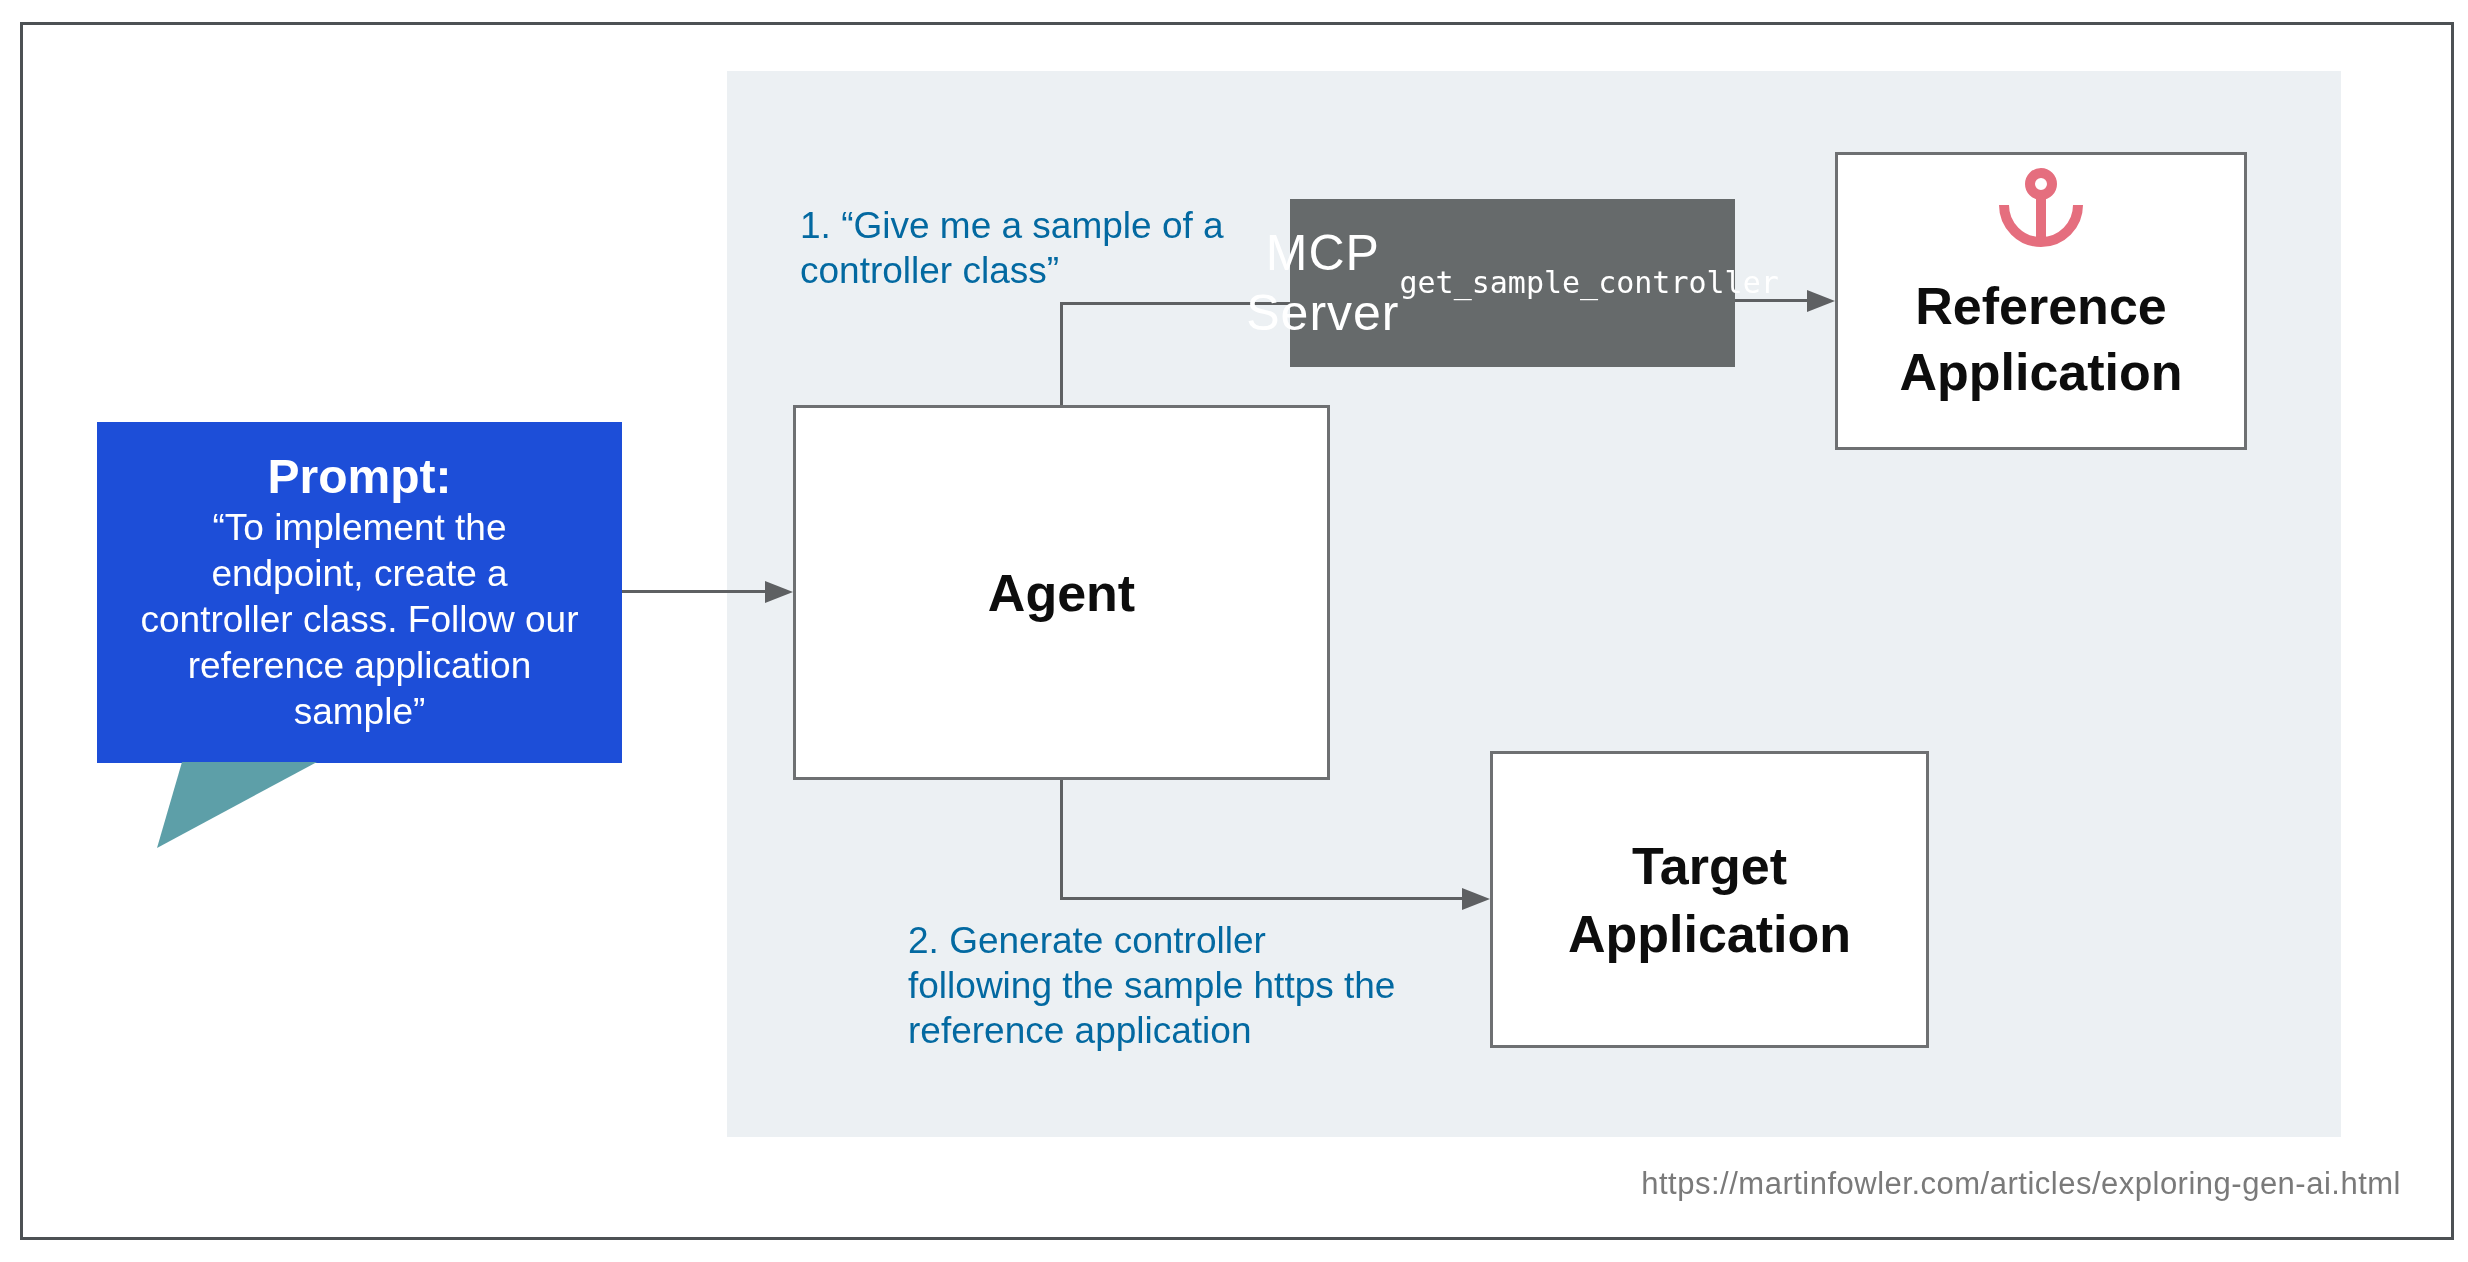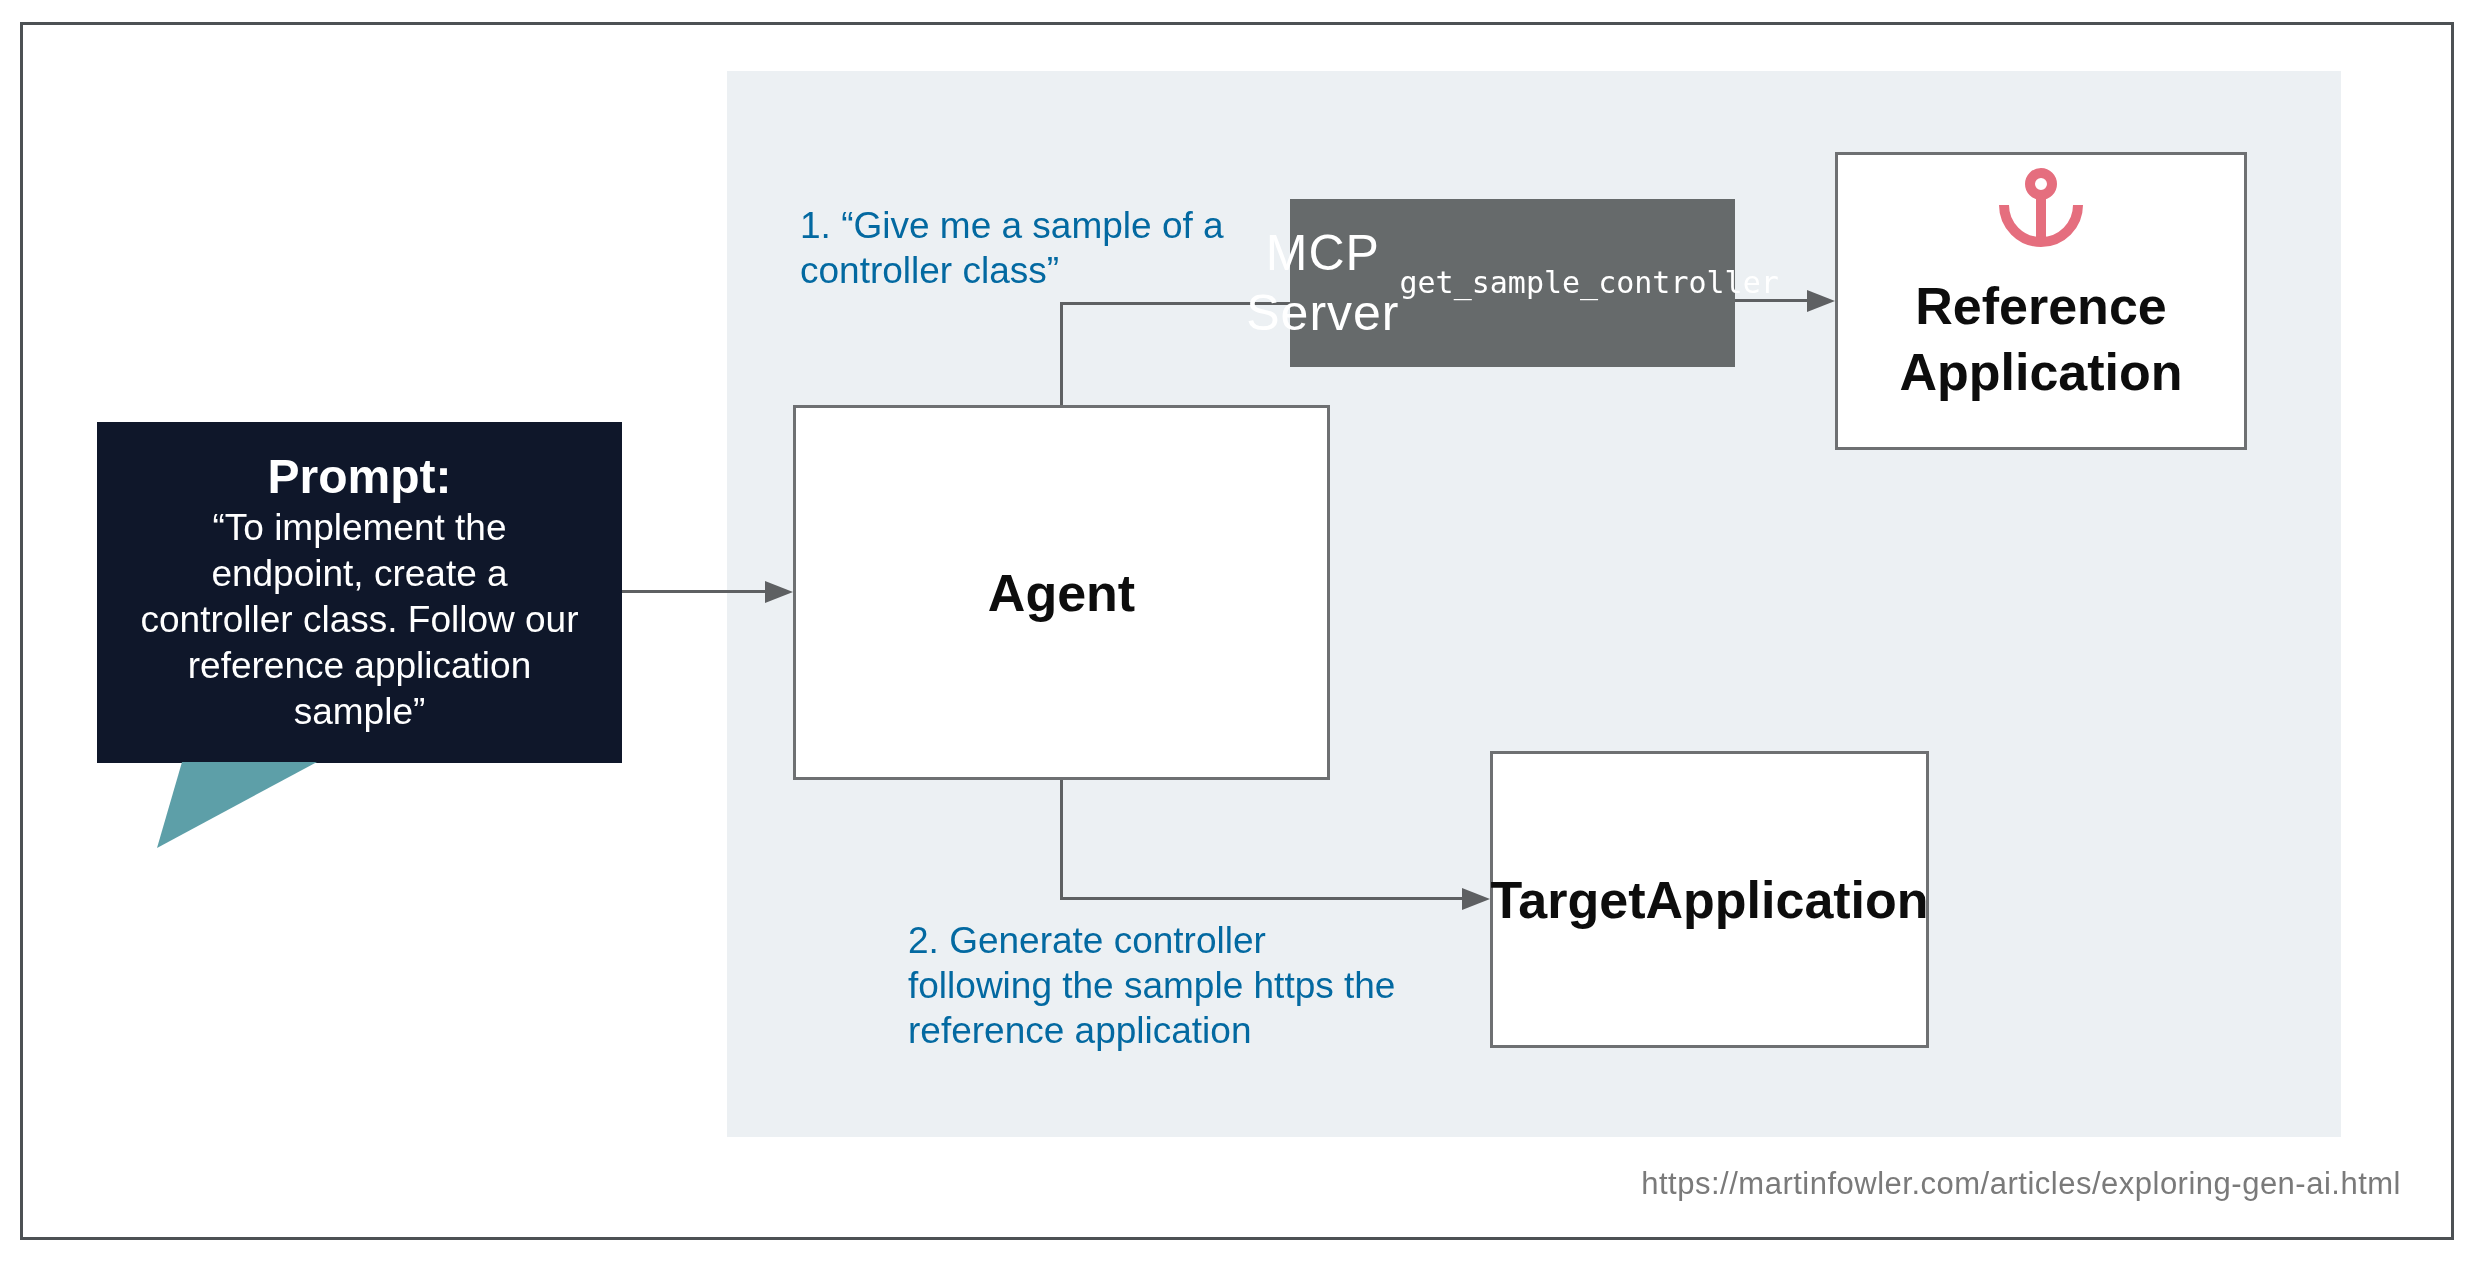--- a/index.html
+++ b/index.html
@@ -12,21 +12,21 @@
     border:3px solid #4d5154; box-sizing:border-box; background:#ffffff;
   }
   .panel {
     position:absolute; left:727px; top:71px; width:1614px; height:1066px;
     background:#ecf0f3;
   }
 
   
   .bubble {
     position:absolute; left:97px; top:422px; width:525px; height:341px;
-    background:#0f172a; color:#ffffff; text-align:center; box-sizing:border-box;
+    background:#1d4ed8; color:#ffffff; text-align:center; box-sizing:border-box;
     padding-top:27px;
   }
   .bubble-title { font-size:48px; font-weight:700; line-height:56px; }
   .bubble-line  { font-size:37px; font-weight:400; line-height:46px; }
   .bubble-tail {
     position:absolute; left:157px; top:762px; width:160px; height:86px;
     background:#5d9fa8;
     clip-path:polygon(25px 0, 160px 0, 0 86px);
   }
 
@@ -44,21 +44,21 @@
   .mcp-title { font-size:50px; font-weight:400; line-height:60px; letter-spacing:1px; }
   .mcp-sub   { font-family:"DejaVu Sans Mono", monospace; font-size:30px; line-height:40px; }
   .refapp {
     left:1835px; top:152px; width:412px; height:298px;
     flex-direction:column; justify-content:flex-start; padding-top:12px;
     font-size:52px; font-weight:700; line-height:66px;
   }
   .refapp .textblock { margin-top:18px; }
   .targetapp {
     left:1490px; top:751px; width:439px; height:297px;
-    flex-direction:row; font-size:52px; font-weight:700; line-height:68px;
+    flex-direction:column; font-size:52px; font-weight:700; line-height:68px;
   }
 
   
   .line { position:absolute; background:#5e6062; }
   .arrowhead {
     position:absolute; width:0; height:0;
     border-top:11px solid transparent; border-bottom:11px solid transparent;
     border-left:28px solid #5e6062;
   }
 

